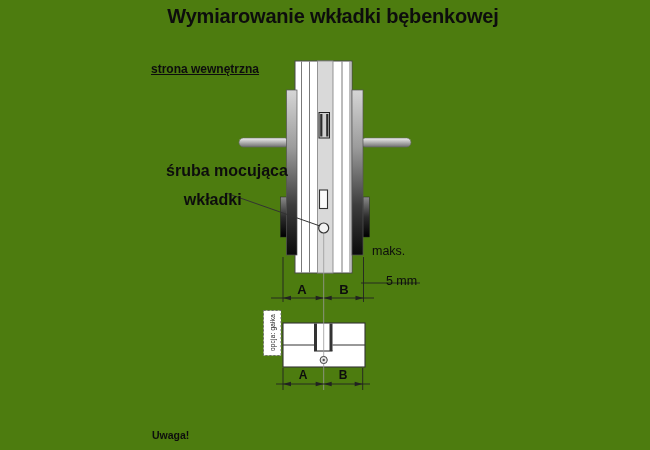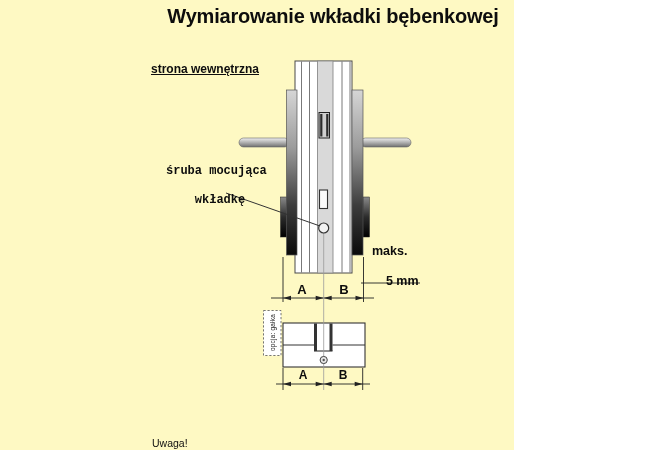--- a/index.html
+++ b/index.html
@@ -1,34 +1,34 @@
 <!DOCTYPE html>
 <html><head>
 <meta charset="utf-8">
 <style>
   html,body{margin:0;padding:0;background:#fff;}
-  .stage{position:relative;width:514px;height:450px;background:#fef9c3;overflow:hidden;
+  .stage{position:relative;width:650px;height:450px;background:#4d7c0f;overflow:hidden;
          font-family:"Liberation Sans",sans-serif;color:#0d0d0d;}
   .stage svg{position:absolute;left:0;top:0;}
   .lbl{position:absolute;white-space:pre;}
   .title{left:8px;top:5px;width:650px;text-align:center;font-size:20px;font-weight:bold;letter-spacing:-0.2px;}
   .side-label{top:62px;width:150px;text-align:center;font-size:12px;font-weight:bold;text-decoration:underline;}
   .side-left{left:130px;}
   .side-right{left:362px;}
-  .screw-label{left:166px;top:164px;font-size:12px;font-weight:bold;line-height:14.5px;font-family:Liberation Mono, monospace;}
-  .maks-label{left:372px;top:244px;font-size:12.5px;font-weight:bold;line-height:15px;}
+  .screw-label{left:166px;top:164px;font-size:16px;font-weight:bold;line-height:14.5px;}
+  .maks-label{left:372px;top:244px;font-size:12.5px;font-weight:normal;line-height:15px;}
   .dim{width:22px;text-align:center;font-weight:bold;}
   .dim-u{top:282px;font-size:13px;}
   .dim-l{top:368px;font-size:12px;}
   .dimA-u{left:291px;} .dimB-u{left:333px;}
   .dimA-l{left:292px;} .dimB-l{left:332px;}
   .knob-box{left:263px;top:310px;width:18px;height:46px;display:flex;align-items:center;justify-content:center;}
   .knob-box span{writing-mode:vertical-rl;transform:rotate(180deg);font-size:6.5px;color:#222;letter-spacing:0.2px;}
   .note{left:152px;top:393px;width:470px;}
-  .note-head{font-size:10.5px;font-weight:normal;margin-bottom:2px;margin-top:8px;}
+  .note-head{font-size:10.5px;font-weight:bold;margin-bottom:2px;}
 </style>
 </head>
 <body>
 
 <div class="stage">
 
   <svg width="650" height="450" viewBox="0 0 650 450">
     <defs>
       <linearGradient id="shieldGrad" x1="0" y1="0" x2="0" y2="1">
         <stop offset="0" stop-color="#d6d6d6"></stop>
@@ -119,21 +119,21 @@
       <polygon points="323.7,384 331.7,381.7 331.7,386.3"></polygon>
       <polygon points="362.7,384 354.7,381.7 354.7,386.3"></polygon>
     </g>
   </svg>
 
   <div class="lbl title">Wymiarowanie wkładki bębenkowej</div>
 
   <div class="lbl side-label side-left">strona wewnętrzna</div>
 
   <div class="lbl screw-label"><span>śruba mocująca</span><br>
-    <span>wkładkę</span></div>
+    <span>wkładki</span></div>
 
   <div class="lbl maks-label"><span>maks.</span><br>
     <span>5 mm</span></div>
 
   <div class="lbl dim dim-u dimA-u">A</div>
   <div class="lbl dim dim-u dimB-u">B</div>
   <div class="lbl dim dim-l dimA-l">A</div>
   <div class="lbl dim dim-l dimB-l">B</div>
 
   <div class="lbl knob-box">

